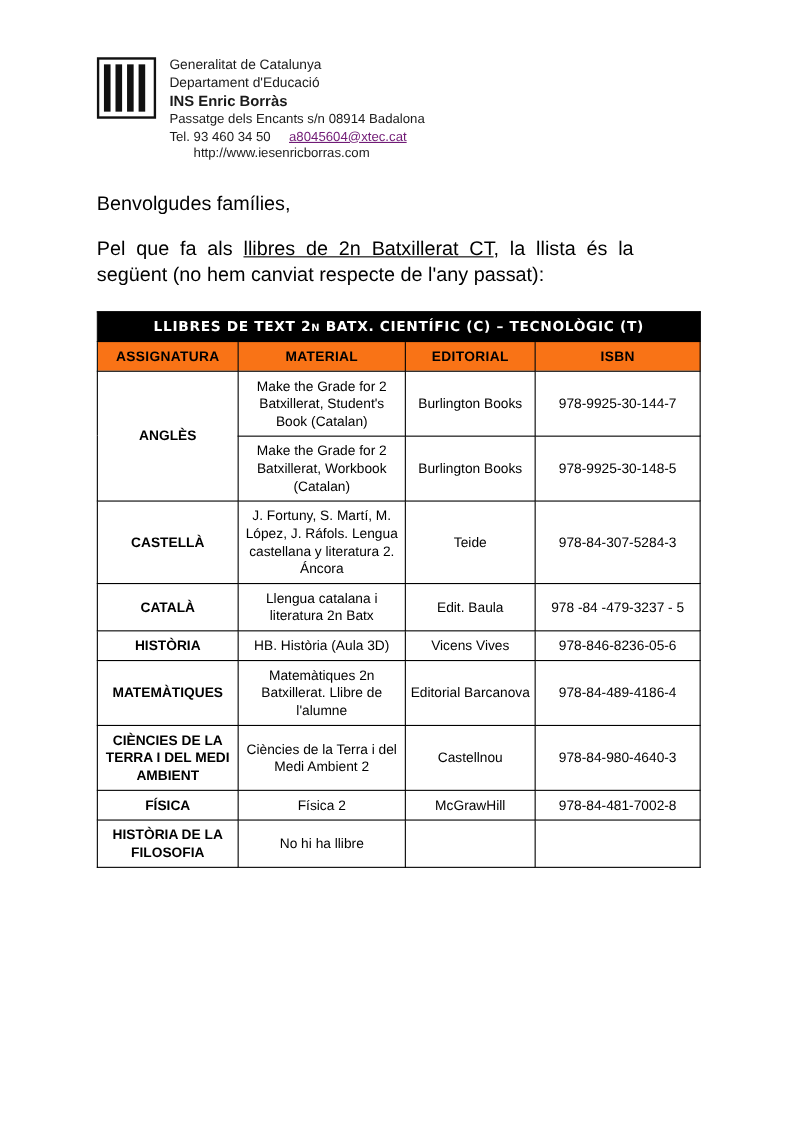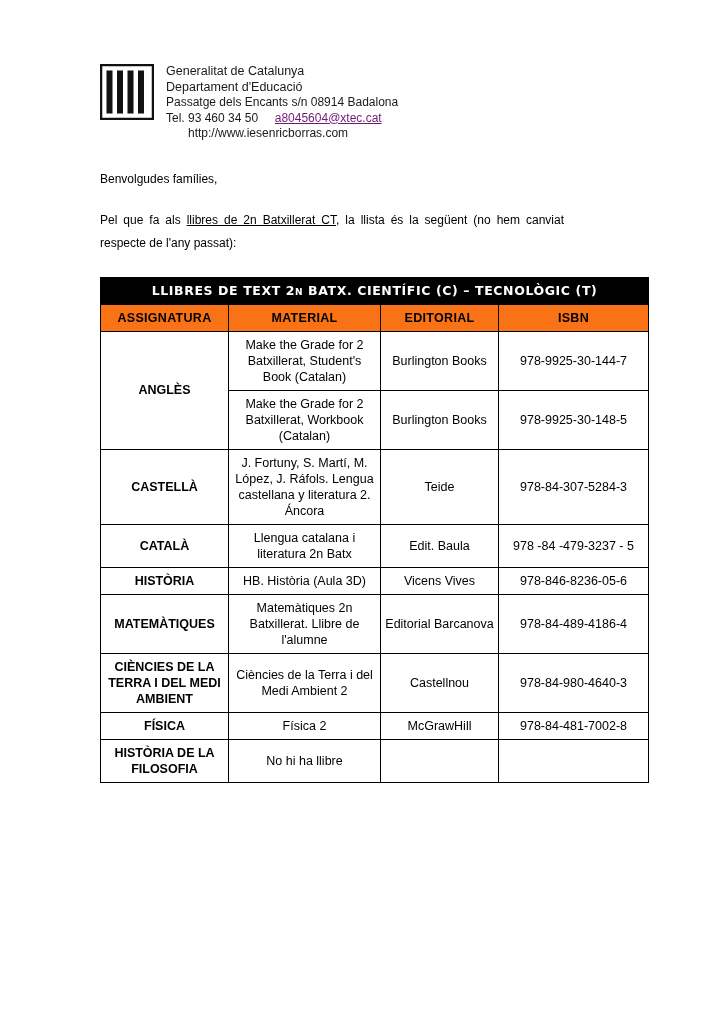--- a/index.html
+++ b/index.html
@@ -13,21 +13,21 @@
     font-family: "Liberation Sans", sans-serif;
     color: #000000;
     position: relative;
     overflow: hidden;
   }
   .page {
     position: relative;
     width: 664px;
     height: 1024px;
     box-sizing: border-box;
-    padding: 12px;
+    padding: 0;
   }
 
   
   .letterhead {
     display: flex;
     align-items: flex-start;
     padding: 52px 0 0 88px;
   }
   .logo {
     width: 54px;
@@ -54,21 +54,21 @@
     color: #701a75;
     text-decoration: underline;
   }
   .lh-web {
     padding-left: 22px;
   }
 
   
   .body-text {
     padding: 0 88px 0 88px;
-    font-size: 12px;
+    font-size: 18px;
     line-height: 23px;
     text-align: justify;
   }
   .para { margin: 0 0 18px 0; }
   .para-first { margin-top: 26px; }
   .underline { text-decoration: underline; margin-top: 48px; }
 
   
   .table-wrap {
     padding: 0 88px;
@@ -128,20 +128,21 @@
         <rect x="6.5" y="6.5" width="6" height="43" fill="#111111"></rect>
         <rect x="17" y="6.5" width="6" height="43" fill="#111111"></rect>
         <rect x="27.5" y="6.5" width="6" height="43" fill="#111111"></rect>
         <rect x="38" y="6.5" width="6" height="43" fill="#111111"></rect>
         <path d="M3 4 L51 4 L51 10 L3 10 Z" fill="#111111" opacity="0"></path>
       </svg>
     </div>
     <div class="letterhead-text">
       <div class="lh-line">Generalitat de Catalunya</div>
       <div class="lh-line">Departament d'Educació</div>
+      <div class="lh-line lh-bold">INS Enric Borràs</div>
       <div class="lh-line lh-small">Passatge dels Encants s/n 08914 Badalona</div>
       <div class="lh-line lh-small">
         <span>Tel. 93 460 34 50</span>
         &nbsp;&nbsp;&nbsp;
         <a class="lh-mail" href="#">a8045604@xtec.cat</a>
       </div>
       <div class="lh-line lh-small lh-web">http://www.iesenricborras.com</div>
     </div>
   </div>
 

